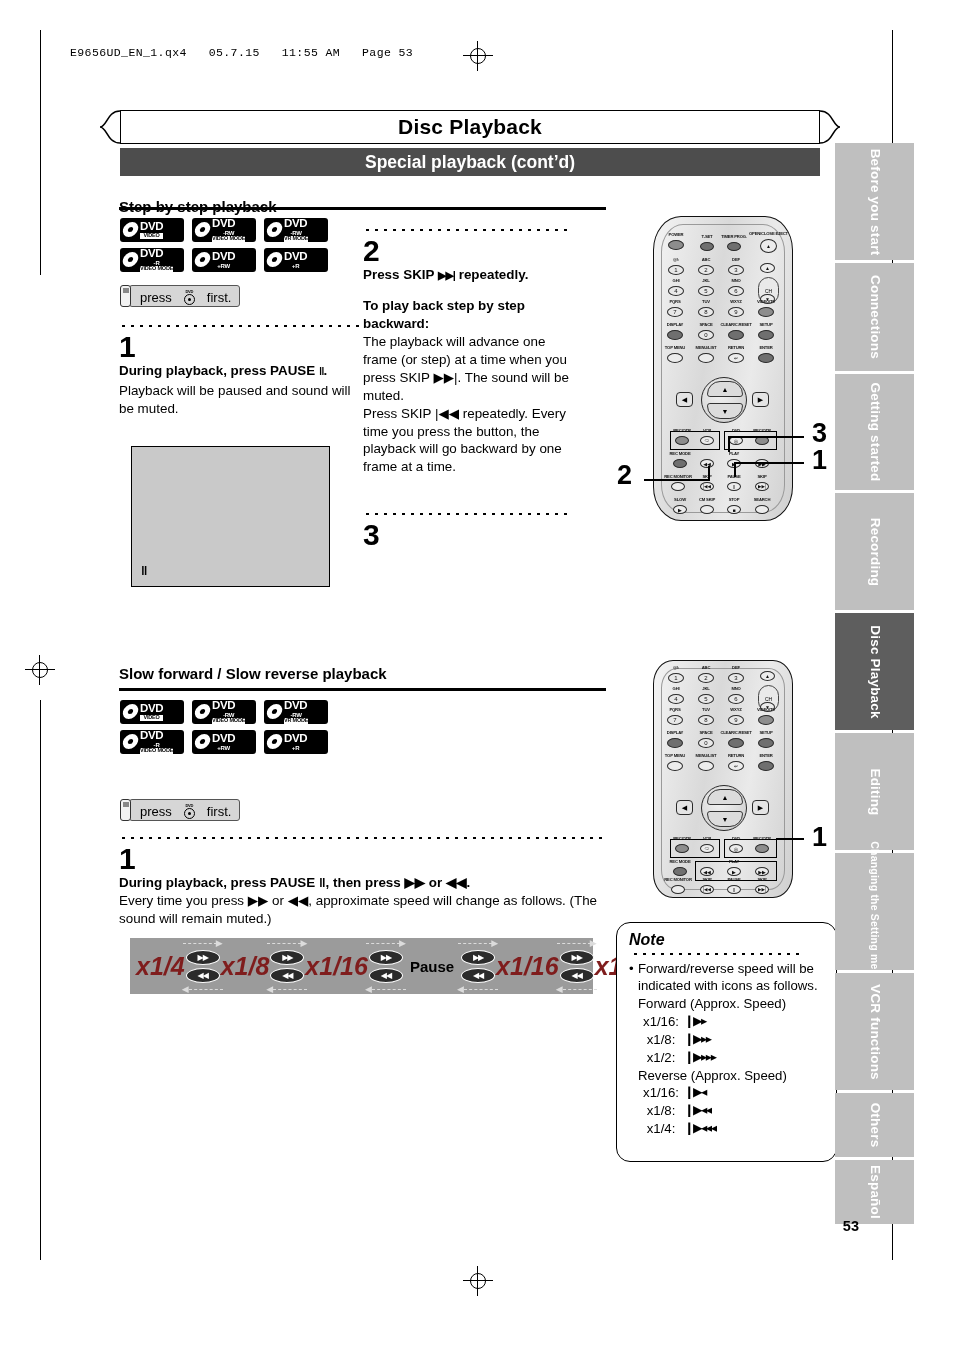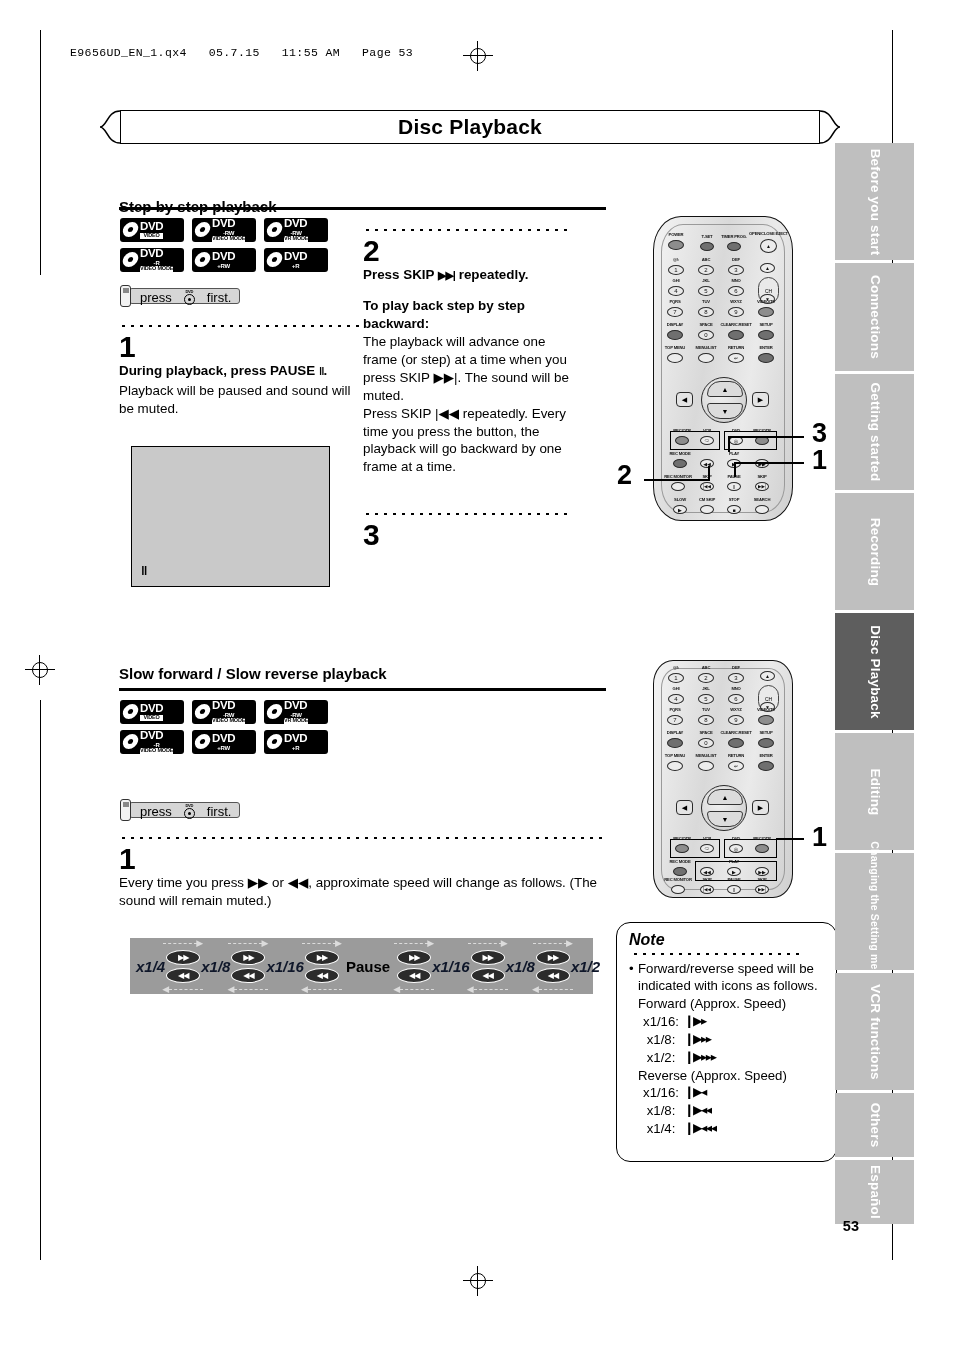--- a/index.html
+++ b/index.html
@@ -85,22 +85,22 @@
   .press-first .remote-ic {
     width:11px; height:22px; border:1.3px solid #333; border-radius:3px;
     background:#f2f2f2; position:relative; margin-right:-2px; z-index:2;
   }
   .press-first .remote-ic::before{
     content:""; position:absolute; left:2px; top:2px; width:6px; height:5px;
     background:#888;
   }
   .press-first .pill {
     background:#d6d6d6; border:1px solid #555; border-radius:3px;
-    padding:1px 8px 1px 10px; font-size:13px; display:flex; align-items:flex-start; gap:12px;
-    height:16px;
+    padding:1px 8px 1px 10px; font-size:13px; display:flex; align-items:flex-end; gap:12px;
+    height:22px;
   }
   .press-first .dvdglyph {
     display:inline-flex; flex-direction:column; align-items:center; line-height:1;
   }
   .press-first .dvdglyph .tiny { font-size:4px; font-weight:bold; letter-spacing:-0.3px;}
   .press-first .dvdglyph .circ {
     width:11px;height:11px;border:1.4px solid #000;border-radius:50%;
     position:relative;
   }
   .press-first .dvdglyph .circ::after{
@@ -125,21 +125,21 @@
     position:absolute; background:#c9c9c9; border:1.5px solid #000;
   }
   .screen-box .pause-ic {
     position:absolute; left:9px; bottom:8px; font-size:13px; font-weight:bold; letter-spacing:-1px;
   }
 
   
   .speed-strip {
     position:absolute; background:#9b9b9b; display:flex; align-items:center;
   }
-  .speed-label { font-size:15px; font-weight:bold; font-style:italic; color:#0f172a; }
+  .speed-label { font-size:25px; font-weight:bold; font-style:italic; color:#7f1d1d; }
   .btn-pair { display:flex; flex-direction:column; gap:3px; position:relative; }
   .oval-btn {
     width:34px; height:15px; border-radius:50%; background:#2b2b2b;
     border:1.6px solid #fff; display:flex; align-items:center; justify-content:center;
     color:#fff; font-size:8px; letter-spacing:-1px;
   }
   .arrow-dash {
     position:absolute; width:40px; height:7px; left:-3px;
     display:flex; align-items:center;
   }
@@ -266,20 +266,23 @@
       </svg>
   </div>
   <div class="banner-wing" style="left:819px;">
     <svg width="22" height="34" viewBox="0 0 22 34">
         <path d="M1 1 C 14 1, 14 17, 21 17 C 14 17, 14 33, 1 33" fill="none" stroke="#000" stroke-width="1.6"></path>
       </svg>
   </div>
   <div class="title-banner">
     <div class="txt">Disc Playback</div>
   </div>
+  <div class="subtitle-bar">
+    <div class="txt">Special playback (cont’d)</div>
+  </div>
 
   <div class="sec-head" style="left:119px; top:198px;">Step by step playback</div>
   <div class="sec-rule" style="left:119px; top:207px; width:487px;"></div>
 
   <div class="badge-grid" style="left:120px; top:218px;">
     <div class="badge">
       <div class="disc"></div>
         <div class="lines">
         <div class="b1">DVD</div>
         <div class="b3">VIDEO</div>
@@ -656,20 +659,21 @@
         <span class="tiny">DVD</span>
         <span class="circ"></span>
       </span>
       <span>first.</span>
     </div>
   </div>
 
   <div class="dot-rule" style="left:119px; top:836px; width:487px;"></div>
   <div class="step-num" style="left:119px; top:844px;">1</div>
   <div class="body-text" style="left:119px; top:874px; width:490px;">
+    <b>During playback, press PAUSE ‖, then press ▶▶ or ◀◀.</b>
     <div><span>Every time you press ▶▶ or ◀◀, approximate speed will change as follows. (The sound will remain muted.)</span></div>
   </div>
 
   <div class="speed-strip" style="left:130px; top:938px; width:463px; height:56px; padding:0 6px; gap:1px;">
     <div class="speed-label">x1/4</div>
     <div class="btn-pair">
       <div class="arrow-dash arrow-top">
           <span class="dline"></span>
           <span class="ahead">▶</span>
         </div>

